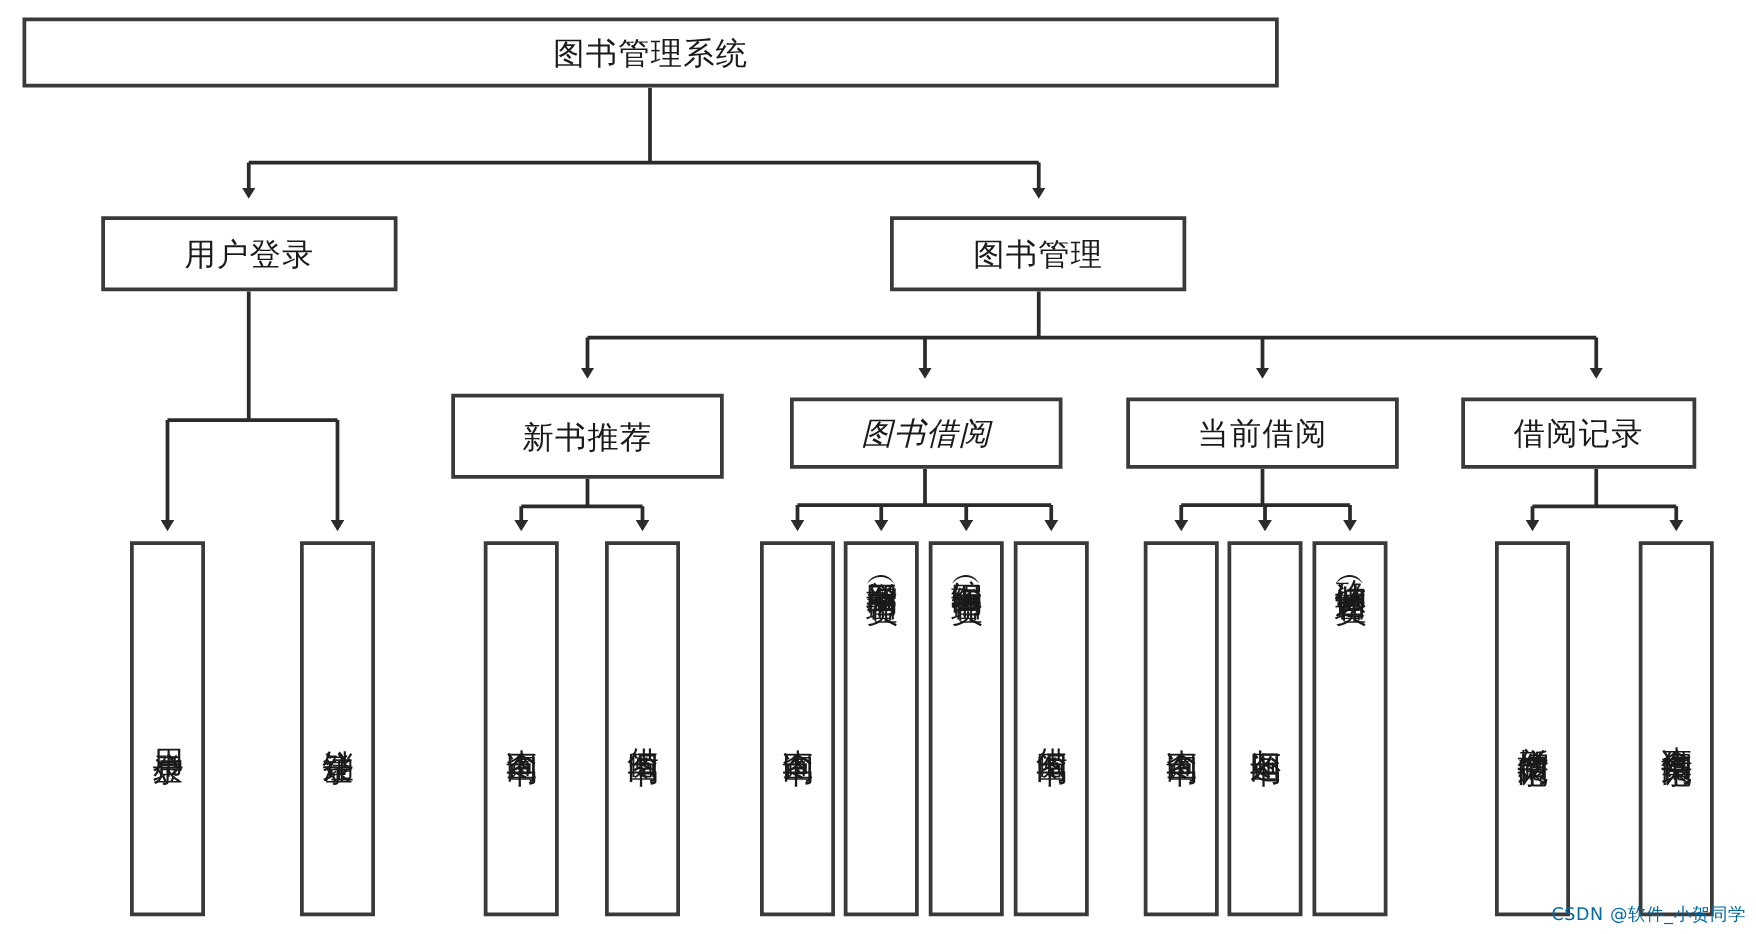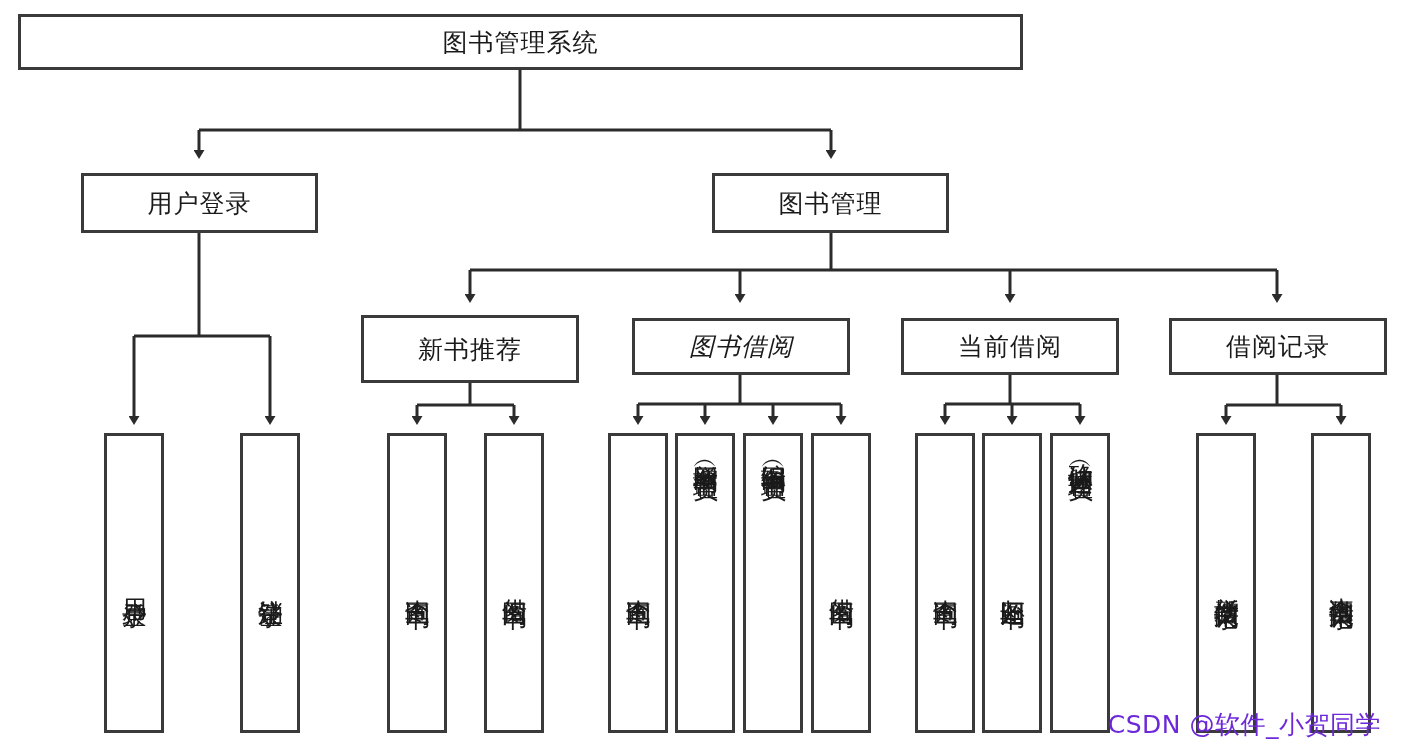--- a/index.html
+++ b/index.html
@@ -51,24 +51,24 @@
     line-height: 1.12;
     letter-spacing: 2px;
     white-space: nowrap;
   }
   .v-node.centered {
     align-items: center;
     padding-top: 0;
   }
   .watermark {
     position: absolute;
-    right: 24px;
+    right: 8px;
     bottom: 6px;
-    font-size: 25px;
-    color: #6d28d9;
+    font-size: 14px;
+    color: #0369a1;
     letter-spacing: 0.5px;
     white-space: nowrap;
   }
 </style>
 </head>
 <body>
 
 <div id="canvas">
 
   <svg class="edges" viewBox="0 0 1405 747">
@@ -134,21 +134,21 @@
 
   <div class="node h-node" style="left:361px; top:315px; width:218px; height:68px;">
     <span>新书推荐</span>
   </div>
   <div class="node h-node" style="left:632px; top:318px; width:218px; height:57px;font-style:italic;">
     <span>图书借阅</span>
   </div>
   <div class="node h-node" style="left:901px; top:318px; width:218px; height:57px;">
     <span>当前借阅</span>
   </div>
-  <div class="node h-node" style="left:1169px; top:318px; width:218px; height:57px;">
+  <div class="node h-node" style="left:1169px; top:318px; width:188px; height:57px;">
     <span>借阅记录</span>
   </div>
 
   <div class="node v-node centered" style="left:104px; top:433px; width:60px; height:300px;">
     <span class="v-label">用户登录</span>
   </div>
   <div class="node v-node centered" style="left:240px; top:433px; width:60px; height:300px;">
     <span class="v-label">注销登录</span>
   </div>
 

